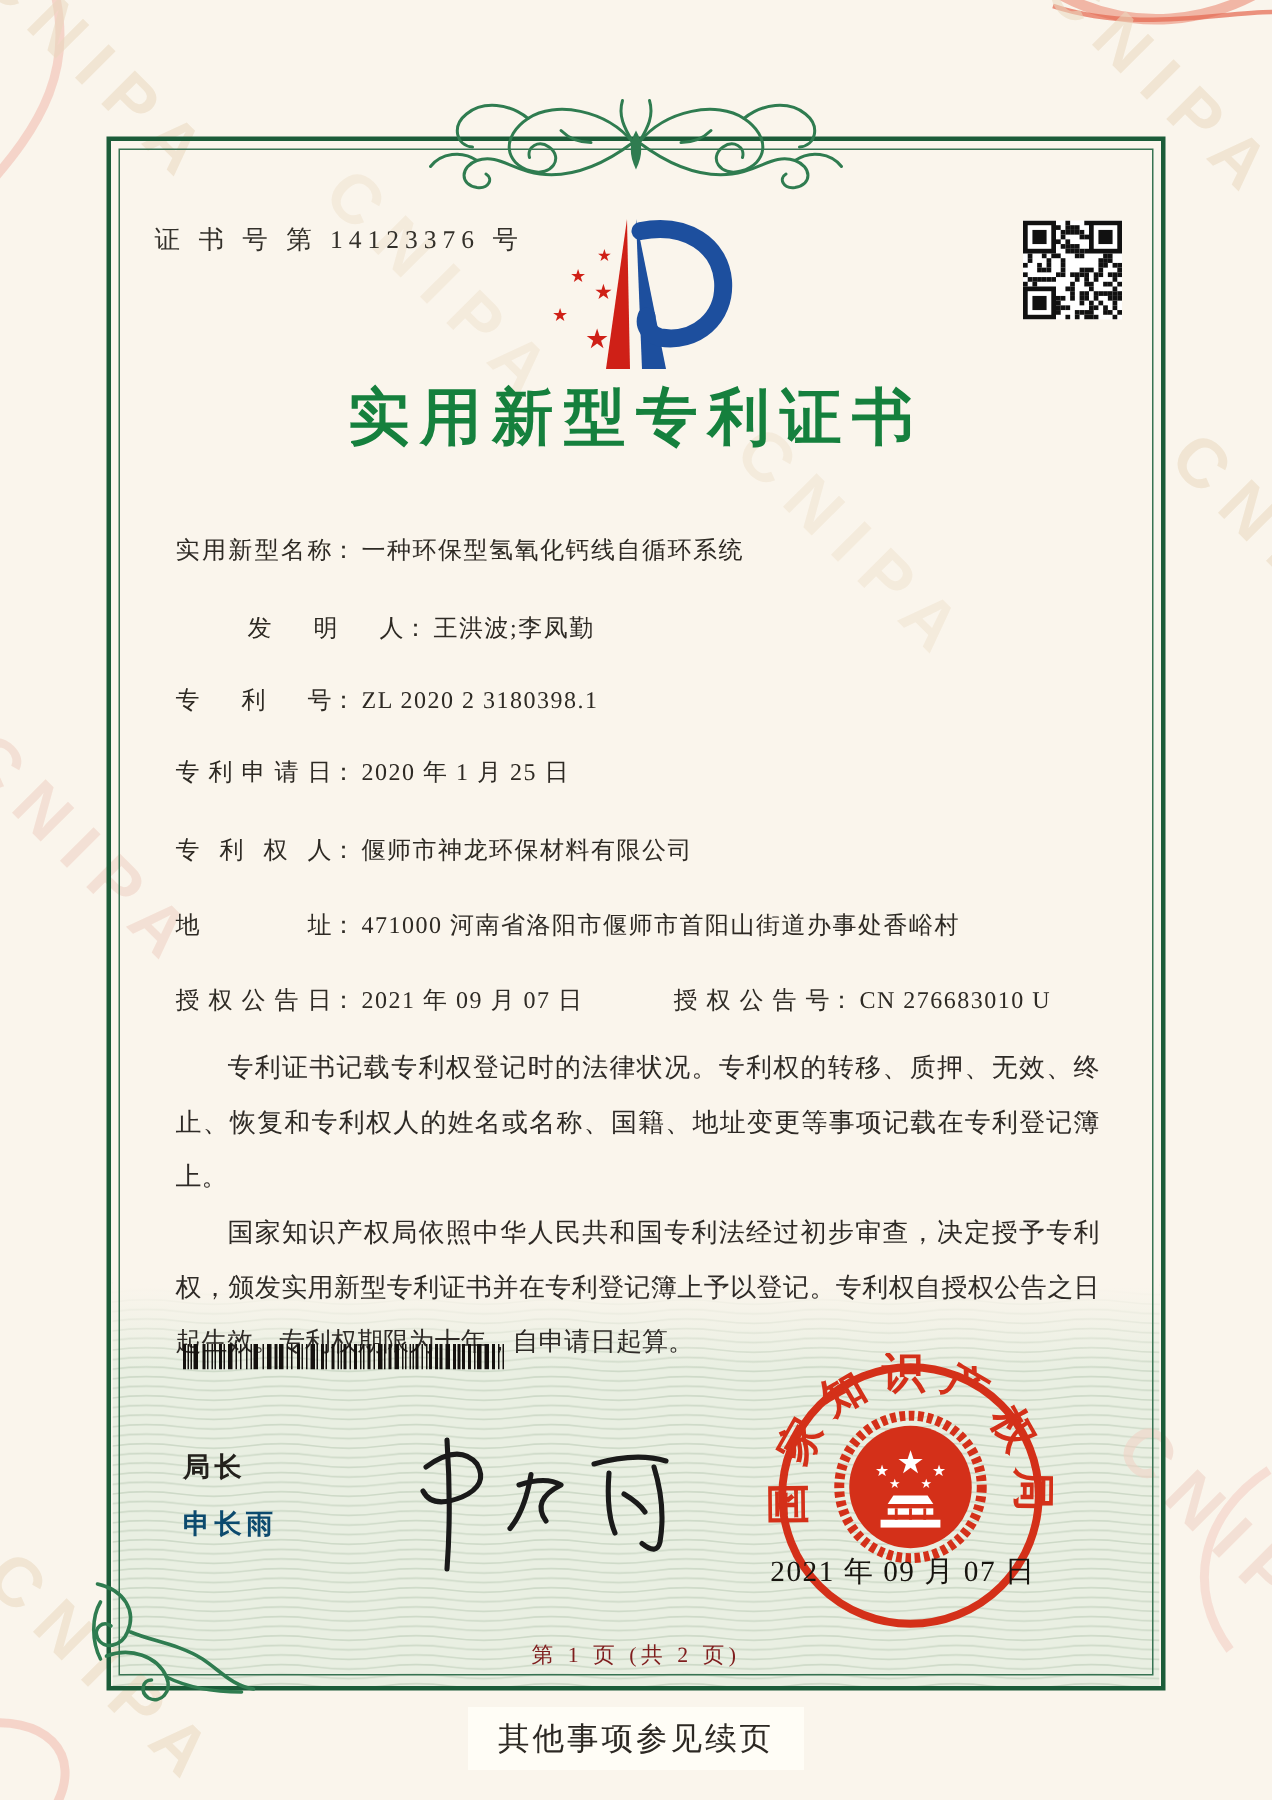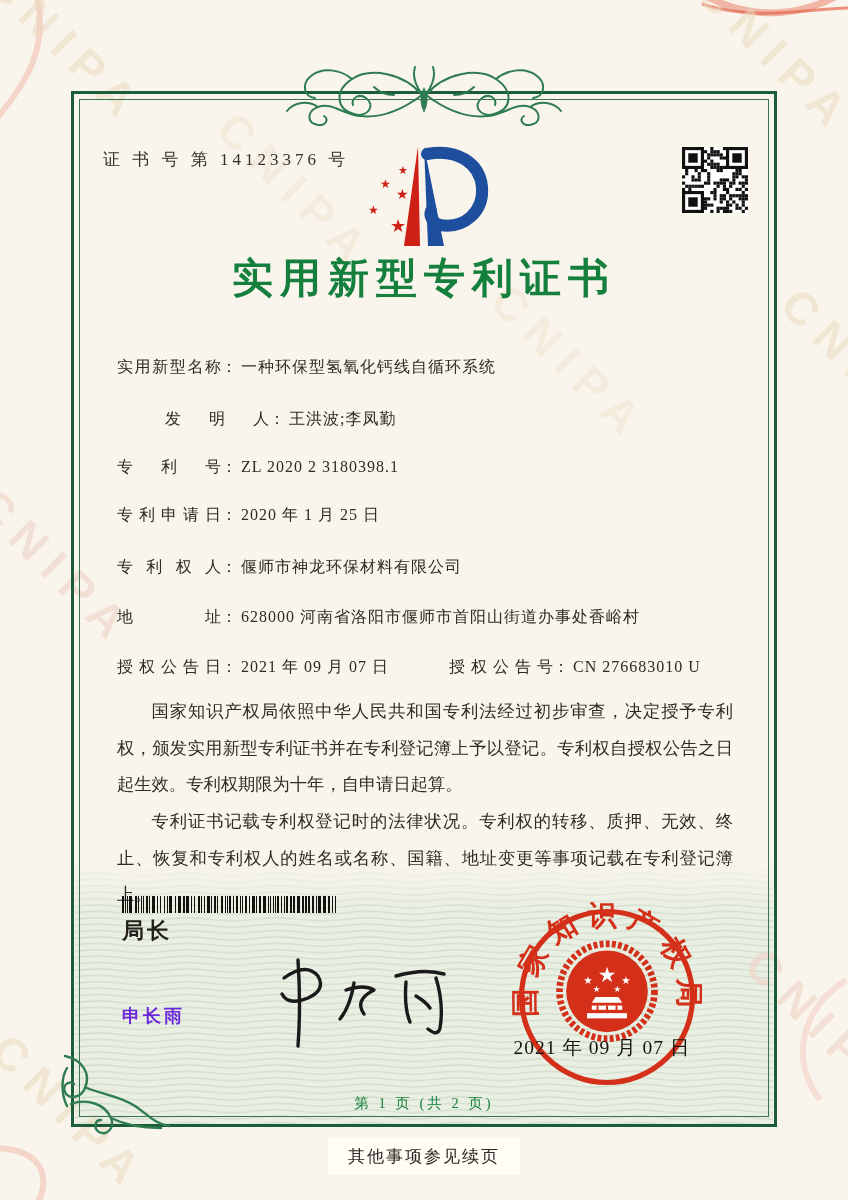--- a/index.html
+++ b/index.html
@@ -56,38 +56,38 @@
   .fvalue{letter-spacing:1px;}
   .grant-no{position:absolute;left:332px;top:0;}
   
   .body-text{
     position:absolute;left:117px;top:694px;width:616px;z-index:2;
     font-size:17.3px;line-height:2.12;color:#2e2a26;text-align:justify;
   }
   .body-text p{margin:0;text-indent:2em;}
   
   .barcode{position:absolute;left:122px;top:896px;z-index:2;}
-  .sig-title{position:absolute;left:122px;top:916px;z-index:2;
-    font-family:"Liberation Sans","DejaVu Sans",sans-serif;font-size:22px;font-weight:600;color:#23201c;letter-spacing:3px;text-align:right;}
+  .sig-title{position:absolute;left:122px;top:966px;z-index:2;
+    font-family:"Liberation Sans","DejaVu Sans",sans-serif;font-size:18px;font-weight:600;color:#23201c;letter-spacing:3px;text-align:right;}
   .sig-name{position:absolute;left:122px;top:1004px;z-index:2;
-    font-family:"Liberation Sans","DejaVu Sans",sans-serif;font-size:18px;font-weight:600;color:#6d28d9;letter-spacing:3px;}
+    font-family:"Liberation Sans","DejaVu Sans",sans-serif;font-size:18px;font-weight:600;color:#0c4a6e;letter-spacing:3px;}
   .signature{position:absolute;left:246px;top:948px;z-index:2;}
   .seal{position:absolute;left:512px;top:902px;z-index:2;}
   .seal-date{
     position:absolute;left:497px;top:1034px;width:210px;z-index:3;
     text-align:center;font-size:19.5px;letter-spacing:1px;color:#17140f;white-space:nowrap;
   }
   .pager{
     position:absolute;left:0;top:1094px;width:848px;z-index:2;
-    text-align:center;font-size:14.5px;letter-spacing:3px;color:#15803d;
+    text-align:center;font-size:14.5px;letter-spacing:3px;color:#7f1d1d;
   }
   .note-wrap{position:absolute;left:0;top:1138px;width:848px;text-align:center;z-index:2;}
   .note{
     display:inline-block;background:#fffdf6;padding:7px 20px;
-    font-size:17px;letter-spacing:2px;color:#2c2823;
+    font-size:21px;letter-spacing:2px;color:#2c2823;
   }
   .ornament-top{position:absolute;left:274px;top:57px;z-index:2;}
   .flourish-bl{position:absolute;left:57px;top:1050px;z-index:2;}
 </style>
 </head>
 <body>
 
 <svg id="arcs" width="848" height="1200">
   <path d="M-12,128 C 28,84 52,44 34,-14" stroke="#f2c6ba" stroke-width="6" fill="none" opacity="0.7"></path>
   <path d="M696,-10 C 752,26 812,16 856,-16" stroke="#eda08e" stroke-width="7" fill="none" opacity="0.75"></path>
@@ -318,34 +318,34 @@
 <div class="row" style="top:505px;">
   <span class="flabel">专利申请日</span><span>：</span>
   <span class="fvalue">2020 年 1 月 25 日</span>
 </div>
 <div class="row" style="top:557px;">
   <span class="flabel">专利权人</span><span>：</span>
   <span class="fvalue">偃师市神龙环保材料有限公司</span>
 </div>
 <div class="row" style="top:607px;">
   <span class="flabel">地址</span><span>：</span>
-  <span class="fvalue">628000 河南省洛阳市偃师市首阳山街道办事处香峪村</span>
+  <span class="fvalue">471000 河南省洛阳市偃师市首阳山街道办事处香峪村</span>
 </div>
 <div class="row" style="top:657px;">
   <span class="flabel">授权公告日</span><span>：</span>
   <span class="fvalue">2021 年 09 月 07 日</span>
   <span class="grant-no">
     <span class="flabel">授权公告号</span><span>：</span>
     <span class="fvalue">CN 276683010 U</span>
   </span>
 </div>
 
 <div class="body-text">
+  <p>专利证书记载专利权登记时的法律状况。专利权的转移、质押、无效、终止、恢复和专利权人的姓名或名称、国籍、地址变更等事项记载在专利登记簿上。</p>
   <p>国家知识产权局依照中华人民共和国专利法经过初步审查，决定授予专利权，颁发实用新型专利证书并在专利登记簿上予以登记。专利权自授权公告之日起生效。专利权期限为十年，自申请日起算。</p>
-  <p>专利证书记载专利权登记时的法律状况。专利权的转移、质押、无效、终止、恢复和专利权人的姓名或名称、国籍、地址变更等事项记载在专利登记簿上。</p>
 </div>
 
 <svg class="barcode" id="bcsvg" width="216" height="17">
     <rect x="0" y="0" width="2" height="17" fill="#14110e"></rect>
     <rect x="3" y="0" width="1" height="17" fill="#14110e"></rect>
     <rect x="5" y="0" width="1" height="17" fill="#14110e"></rect>
     <rect x="7" y="0" width="3" height="17" fill="#14110e"></rect>
     <rect x="13" y="0" width="2" height="17" fill="#14110e"></rect>
     <rect x="16" y="0" width="1" height="17" fill="#14110e"></rect>
     <rect x="19" y="0" width="1" height="17" fill="#14110e"></rect>

